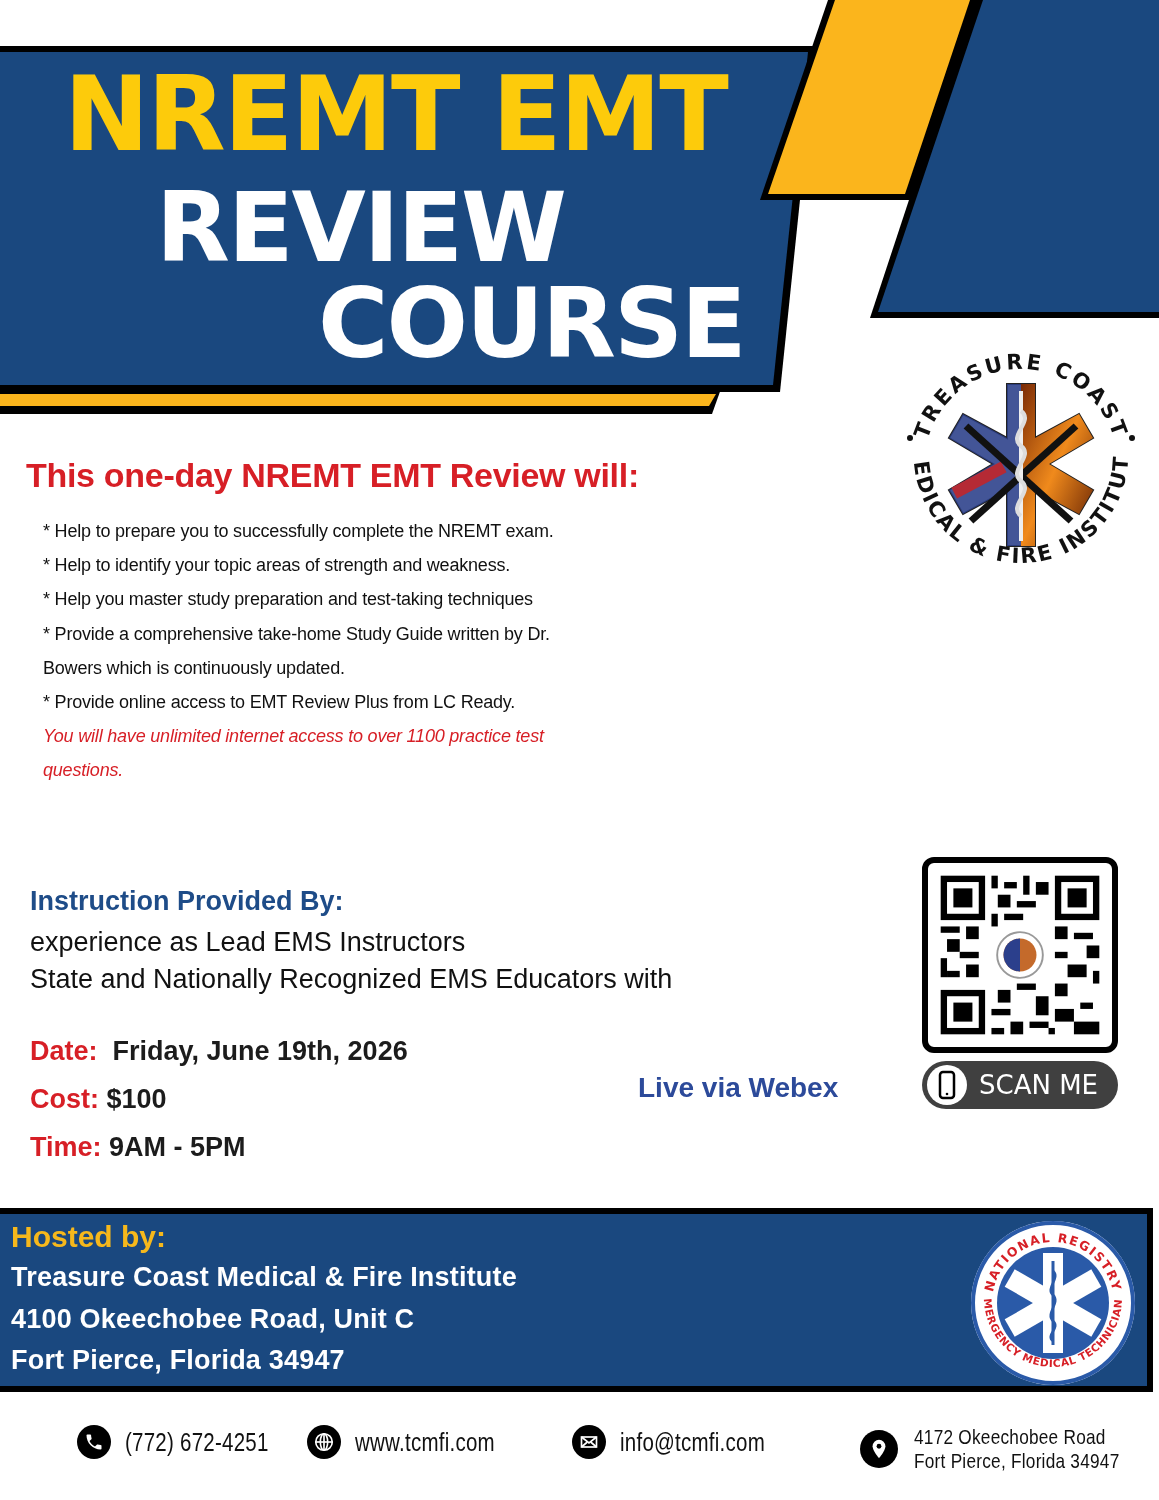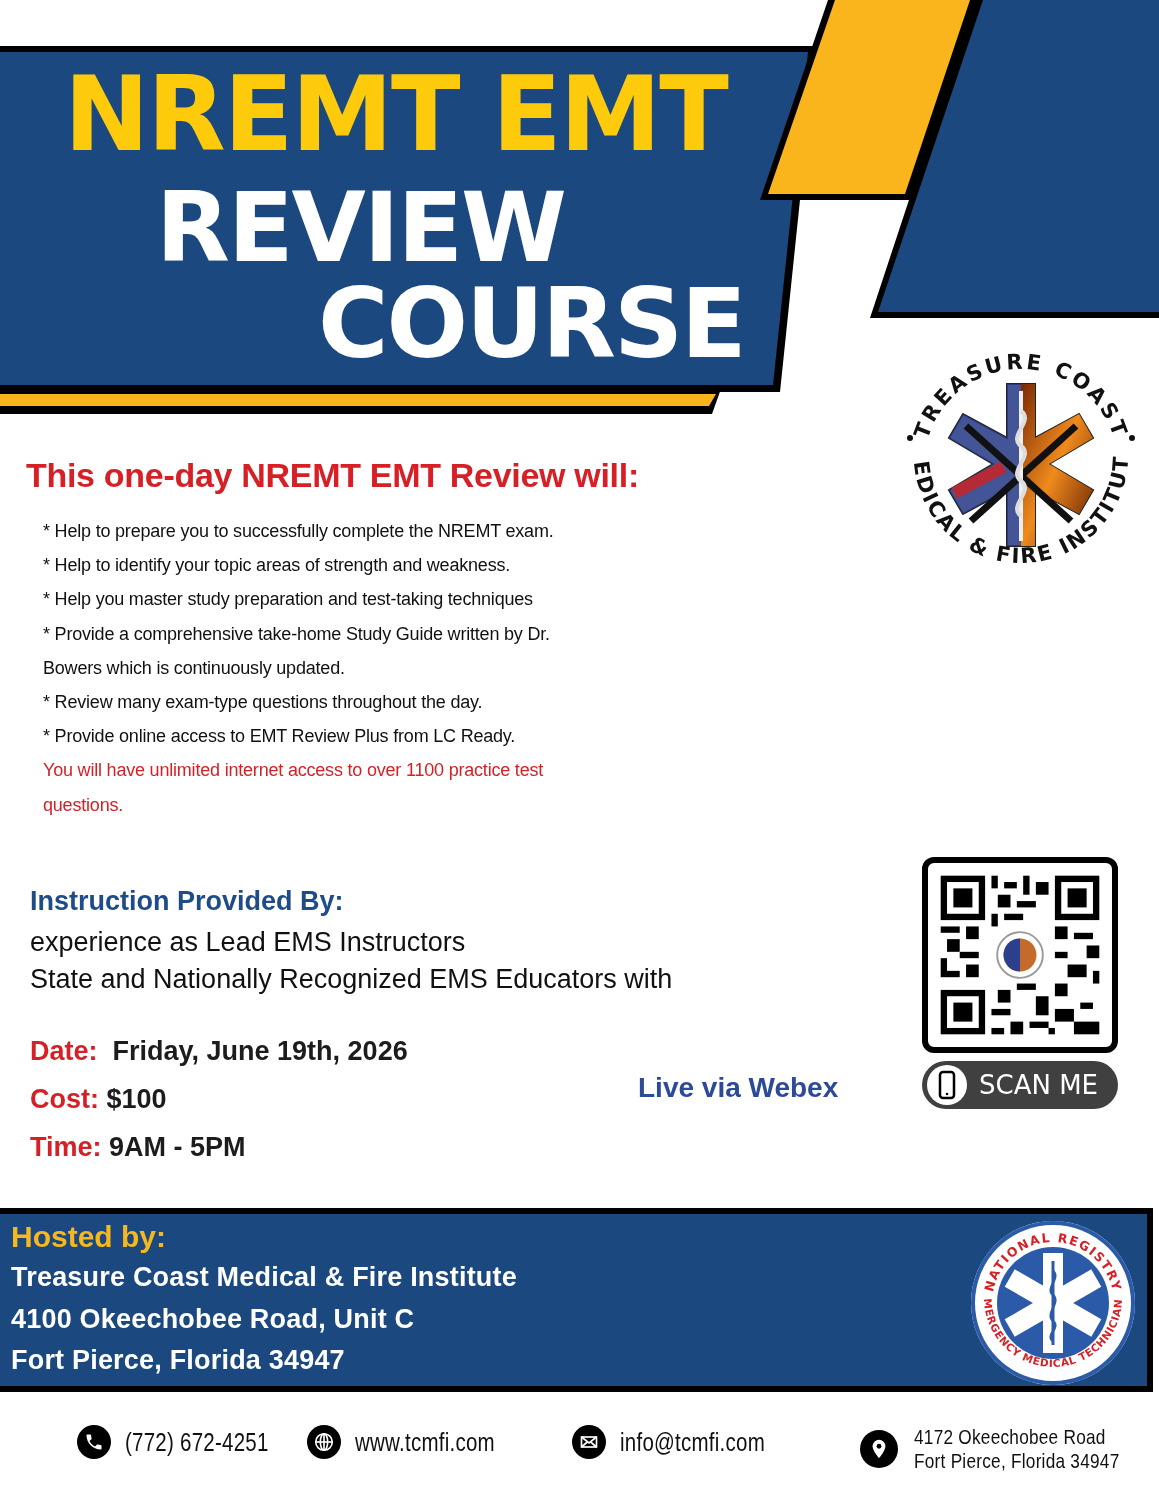--- a/index.html
+++ b/index.html
@@ -7,21 +7,21 @@
   .abs { position: absolute; }
   #banner-svg { position: absolute; left: 0; top: 0; }
   .title-line { position: absolute; font-family: "DejaVu Sans", sans-serif; font-weight: bold; letter-spacing: -2px; line-height: 1; white-space: nowrap; }
   .t1 { left: 64px; top: 62px; font-size: 104px; color: #fdcb0b; transform: scaleX(0.98); transform-origin: left top; }
   .t2 { left: 156px; top: 180px; font-size: 96px; color: #ffffff; }
   .t3 { left: 318px; top: 276px; font-size: 96px; color: #ffffff; }
 
   .heading-red { left: 26px; top: 456px; font-size: 34px; font-weight: bold; color: #d71f26; white-space: nowrap; letter-spacing: -0.3px; }
   .bullets { left: 43px; top: 514px; width: 870px; font-size: 18px; line-height: 34.2px; color: #111; letter-spacing: -0.2px; }
   .bullets div { white-space: nowrap; }
-  .red-note { color: #d71f26; }
+  .red-note { color: #d71f26; font-style: italic; }
 
   .instr-head { left: 30px; top: 886px; font-size: 27px; font-weight: bold; color: #1e4c88; white-space: nowrap; }
   .instr-body { left: 30px; top: 924px; font-size: 27px; line-height: 37px; color: #111; width: 800px; }
 
   .detail-row { left: 30px; font-size: 27px; font-weight: bold; white-space: nowrap; }
   .detail-row .lbl { color: #d71f26; }
   .detail-row .val { color: #1c1c1c; }
   .webex { left: 638px; top: 1072px; font-size: 28px; font-weight: bold; color: #2c4a9a; white-space: nowrap; }
 
   .qr-frame { left: 922px; top: 857px; width: 184px; height: 184px; border: 6px solid #000; border-radius: 12px; background: #fff; }
@@ -91,21 +91,20 @@
   <circle cx="236" cy="100" r="3" fill="#111"></circle>
 </svg>
 
 <div class="abs heading-red">This one-day NREMT EMT Review will:</div>
 <div class="abs bullets">
   <div>* Help to prepare you to successfully complete the NREMT exam.</div>
   <div>* Help to identify your topic areas of strength and weakness.</div>
   <div>* Help you master study preparation and test-taking techniques</div>
   <div>* Provide a comprehensive take-home Study Guide written by Dr.</div>
   <div>Bowers which is continuously updated.</div>
-  <div>* Review many exam-type questions throughout the day.</div>
   <div>* Provide online access to EMT Review Plus from LC Ready.</div>
   <div class="red-note">You will have unlimited internet access to over 1100 practice test</div>
   <div class="red-note">questions.</div>
 </div>
 
 <div class="abs instr-head">Instruction Provided By:</div>
 <div class="abs instr-body">
   <div>experience as Lead EMS Instructors</div>
   <div>State and Nationally Recognized EMS Educators with</div>
 </div>

